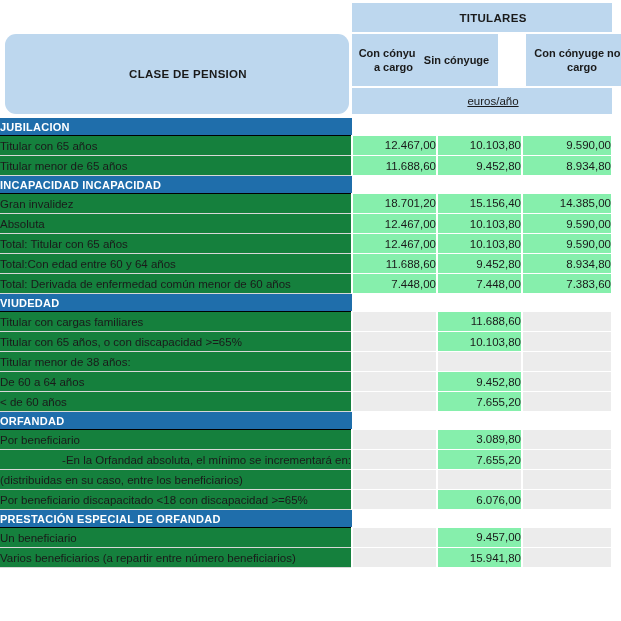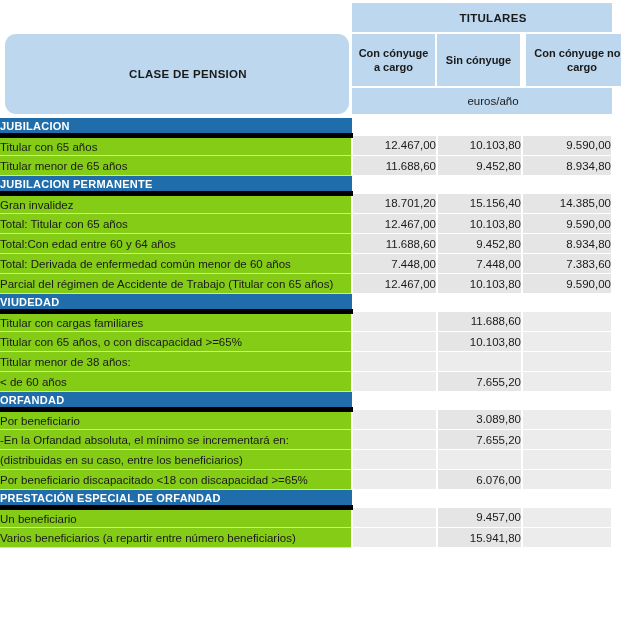--- a/index.html
+++ b/index.html
@@ -69,30 +69,31 @@
   
   .hdr-sub {
     top: 34px;
     height: 52px;
     font-size: 11px;
     font-weight: bold;
     line-height: 14px;
     padding: 0 4px;
   }
   .hdr-sub-1 { left: 352px;  width: 83px; }
-  .hdr-sub-2 { left: 437px;  width: 83px; }
+  .hdr-sub-2 { left: 415px;  width: 83px; }
   .hdr-sub-3 { left: 526px;  width: 112px; }
 
   
   .hdr-units {
     left: 352px;
     top: 88px;
     width: 260px;
     height: 26px;
     font-size: 11.5px;
+    text-decoration: underline;
   }
 
   
   #tbl {
     position: absolute;
     top: 117px;
     left: 0;
     width: 621px;
     border-collapse: collapse;
     table-layout: fixed;
@@ -114,57 +115,58 @@
   
   tr.section td.lbl {
     background: #1f6eab;
     color: #ffffff;
     font-weight: bold;
     font-size: 11px;
     letter-spacing: 0.25px;
     height: 18px;
     padding: 0 0 0 11px;
     border-top: 1px solid #ffffff;
-    border-bottom: 5px solid #000000;
+    border-bottom: 1px solid #000000;
   }
   tr.section td.val,
   tr.section td.pad {
     background: #ffffff;
   }
 
   
   tr.data td.lbl {
-    background: #84cc16;
+    background: #15803d;
     height: 20px;
     padding: 0 6px 0 11px;
     border-bottom: 1px solid #d8d8d8;
     white-space: nowrap;
     overflow: hidden;
     color: #1a1a1a;
   }
   tr.data td.lbl.indent {
     padding-left: 40px;
   }
   tr.data td.lbl.indent-sm {
     padding-left: 16px;
+    text-align: right;
   }
 
   tr.data td.val {
     height: 20px;
     text-align: right;
     padding: 0 8px 0 4px;
     background: #ececec;
     border-bottom: 1px solid #ffffff;
     border-left: 2px solid #ffffff;
     border-right: 2px solid #ffffff;
     white-space: nowrap;
     color: #1a1a1a;
   }
   tr.data td.val.filled {
-    background: #e5e5e5;
+    background: #86efac;
   }
   tr.data td.pad {
     background: #ffffff;
   }
 
   
   td.pad { background: #ffffff; }
 </style>
 </head>
 <body>
@@ -210,86 +212,93 @@
           <td class="pad"></td>
         </tr>
         <tr class="data">
           <td class="lbl">Titular menor de 65 años</td>
           <td class="val filled">11.688,60</td>
           <td class="val filled">9.452,80</td>
           <td class="val filled">8.934,80</td>
           <td class="pad"></td>
         </tr>
         <tr class="section">
-          <td class="lbl">JUBILACION PERMANENTE</td>
+          <td class="lbl">INCAPACIDAD INCAPACIDAD</td>
           <td class="val"></td>
           <td class="val"></td>
           <td class="val"></td>
           <td class="pad"></td>
         </tr>
         <tr class="data">
           <td class="lbl">Gran invalidez</td>
           <td class="val filled">18.701,20</td>
           <td class="val filled">15.156,40</td>
           <td class="val filled">14.385,00</td>
           <td class="pad"></td>
         </tr>
         <tr class="data">
+          <td class="lbl">Absoluta</td>
+          <td class="val filled">12.467,00</td>
+          <td class="val filled">10.103,80</td>
+          <td class="val filled">9.590,00</td>
+          <td class="pad"></td>
+        </tr>
+        <tr class="data">
           <td class="lbl">Total: Titular con 65 años</td>
           <td class="val filled">12.467,00</td>
           <td class="val filled">10.103,80</td>
           <td class="val filled">9.590,00</td>
           <td class="pad"></td>
         </tr>
         <tr class="data">
           <td class="lbl">Total:Con edad entre 60 y 64 años</td>
           <td class="val filled">11.688,60</td>
           <td class="val filled">9.452,80</td>
           <td class="val filled">8.934,80</td>
           <td class="pad"></td>
         </tr>
         <tr class="data">
           <td class="lbl">Total: Derivada de enfermedad común menor de 60 años</td>
           <td class="val filled">7.448,00</td>
           <td class="val filled">7.448,00</td>
           <td class="val filled">7.383,60</td>
           <td class="pad"></td>
         </tr>
-        <tr class="data">
-          <td class="lbl">Parcial del régimen de Accidente de Trabajo (Titular con 65 años)</td>
-          <td class="val filled">12.467,00</td>
+        <tr class="section">
+          <td class="lbl">VIUDEDAD</td>
+          <td class="val"></td>
+          <td class="val"></td>
+          <td class="val"></td>
+          <td class="pad"></td>
+        </tr>
+        <tr class="data">
+          <td class="lbl">Titular con cargas familiares</td>
+          <td class="val"></td>
+          <td class="val filled">11.688,60</td>
+          <td class="val"></td>
+          <td class="pad"></td>
+        </tr>
+        <tr class="data">
+          <td class="lbl">Titular con 65 años, o con discapacidad &gt;=65%</td>
+          <td class="val"></td>
           <td class="val filled">10.103,80</td>
-          <td class="val filled">9.590,00</td>
-          <td class="pad"></td>
-        </tr>
-        <tr class="section">
-          <td class="lbl">VIUDEDAD</td>
-          <td class="val"></td>
-          <td class="val"></td>
-          <td class="val"></td>
-          <td class="pad"></td>
-        </tr>
-        <tr class="data">
-          <td class="lbl">Titular con cargas familiares</td>
-          <td class="val"></td>
-          <td class="val filled">11.688,60</td>
-          <td class="val"></td>
-          <td class="pad"></td>
-        </tr>
-        <tr class="data">
-          <td class="lbl">Titular con 65 años, o con discapacidad &gt;=65%</td>
-          <td class="val"></td>
-          <td class="val filled">10.103,80</td>
           <td class="val"></td>
           <td class="pad"></td>
         </tr>
         <tr class="data">
           <td class="lbl">Titular menor de 38 años:</td>
           <td class="val"></td>
           <td class="val"></td>
+          <td class="val"></td>
+          <td class="pad"></td>
+        </tr>
+        <tr class="data">
+          <td class="lbl indent">De 60 a 64 años</td>
+          <td class="val"></td>
+          <td class="val filled">9.452,80</td>
           <td class="val"></td>
           <td class="pad"></td>
         </tr>
         <tr class="data">
           <td class="lbl indent">&lt; de 60 años</td>
           <td class="val"></td>
           <td class="val filled">7.655,20</td>
           <td class="val"></td>
           <td class="pad"></td>
         </tr>

